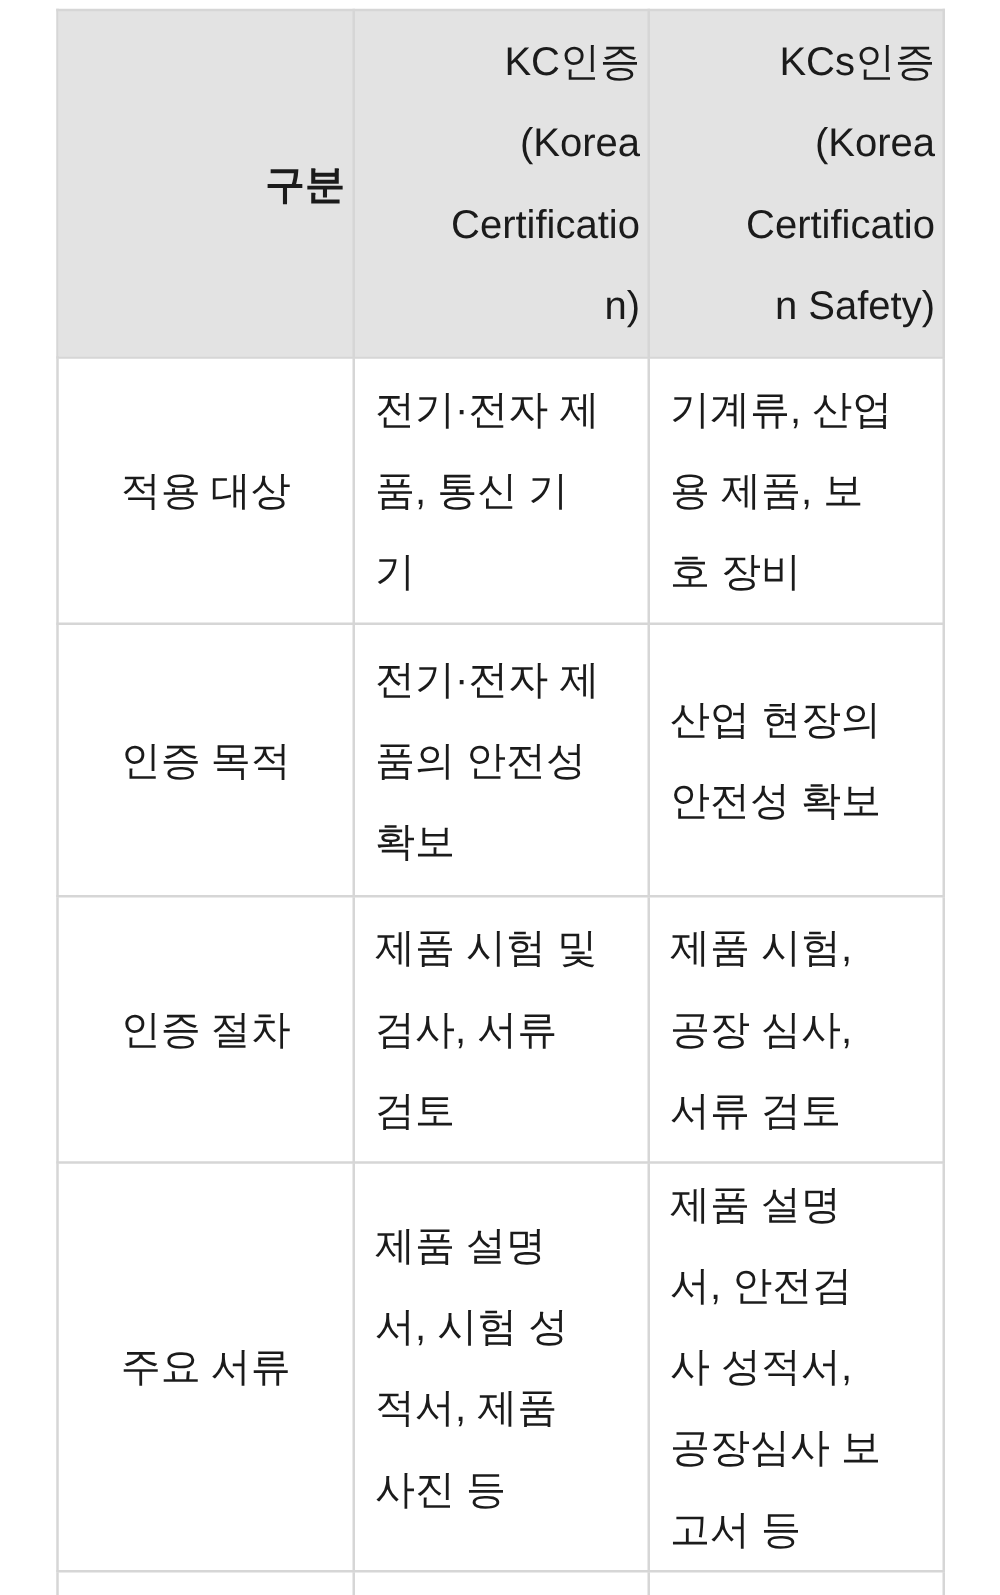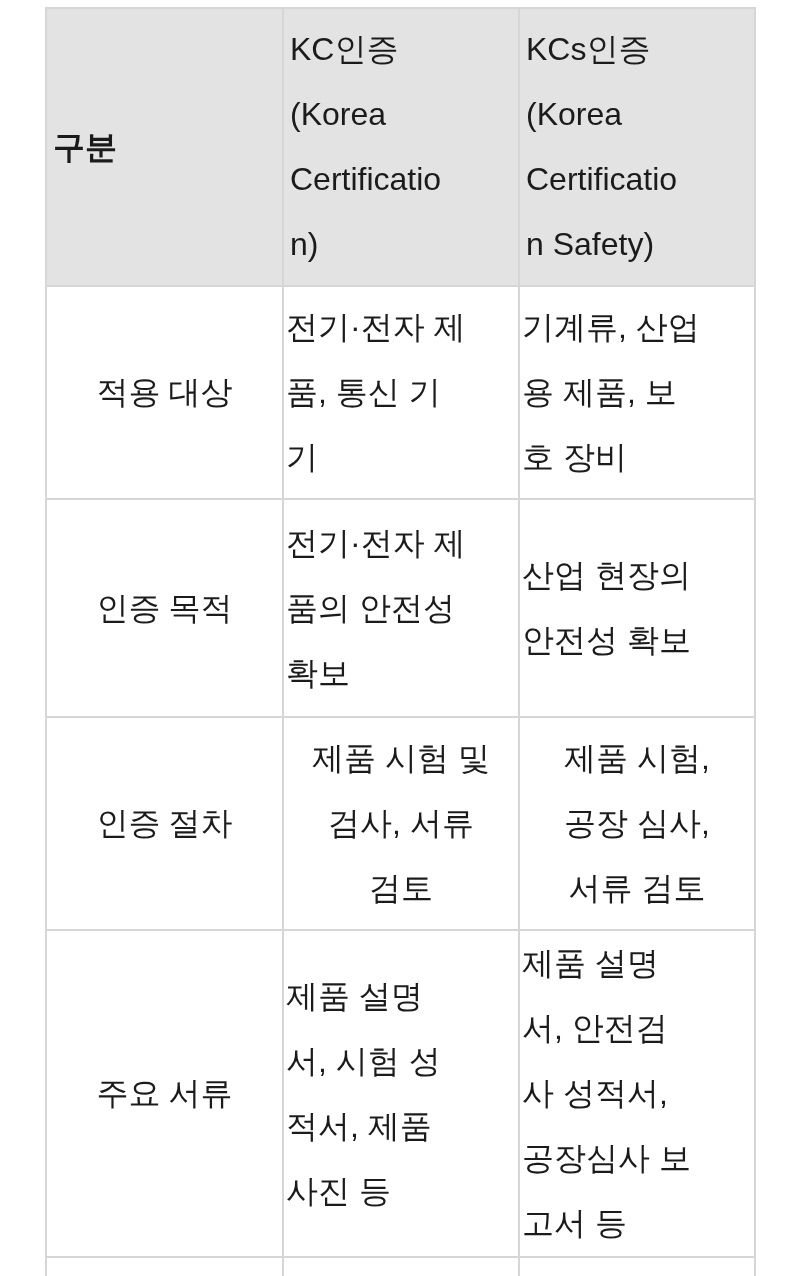--- a/index.html
+++ b/index.html
@@ -29,38 +29,38 @@
     background:var(--cell-bg);
     font-size:32px;
     line-height:65px;
     font-weight:400;
     vertical-align:middle;
     white-space:pre-line;
     overflow:hidden;
   }
   tr.hrow th{
     background:var(--header-bg);
-    text-align:left;
+    text-align:right;
     height:276px;
     padding:0 6px;
   }
   tr.hrow th.corner{font-weight:700;}
   th.rowlabel{
     font-weight:700;
     text-align:center;
     padding:0 6px;
     font-family:Liberation Serif, serif;
   }
   td.cell{
     text-align:left;
-    padding:0 2px;
+    padding:0 16px;
   }
   tr.r1 > *{height:211px;}
   tr.r2 > *{height:216px;}
-  tr.r3 > *{height:211px;text-align:center;}
+  tr.r3 > *{height:211px;}
   tr.r4 > *{height:323px;}
   tr.r5 > *{height:24px;}
 </style>
 </head>
 <body>
 
 <div class="page">
   <table class="cmp">
     <colgroup>
       <col style="width:237px">

